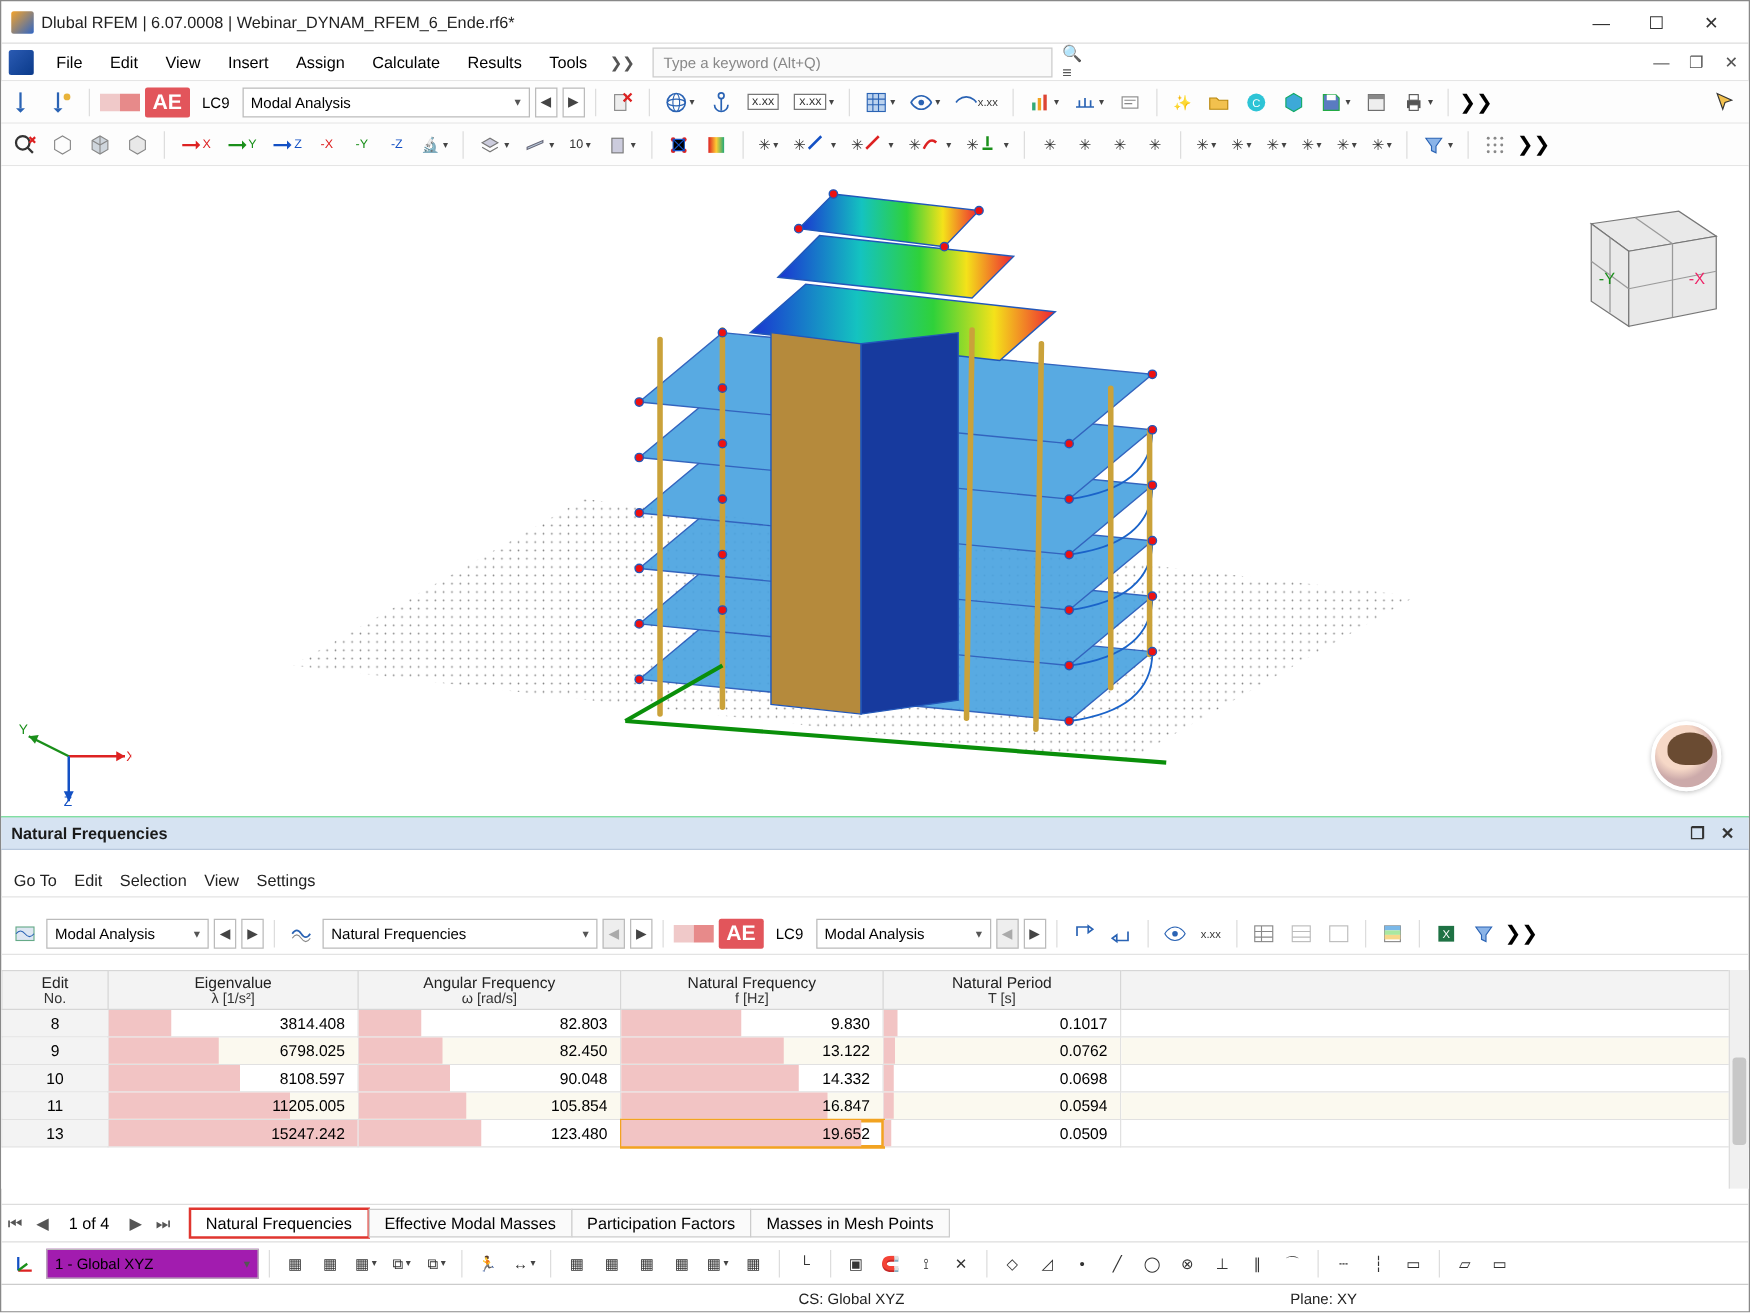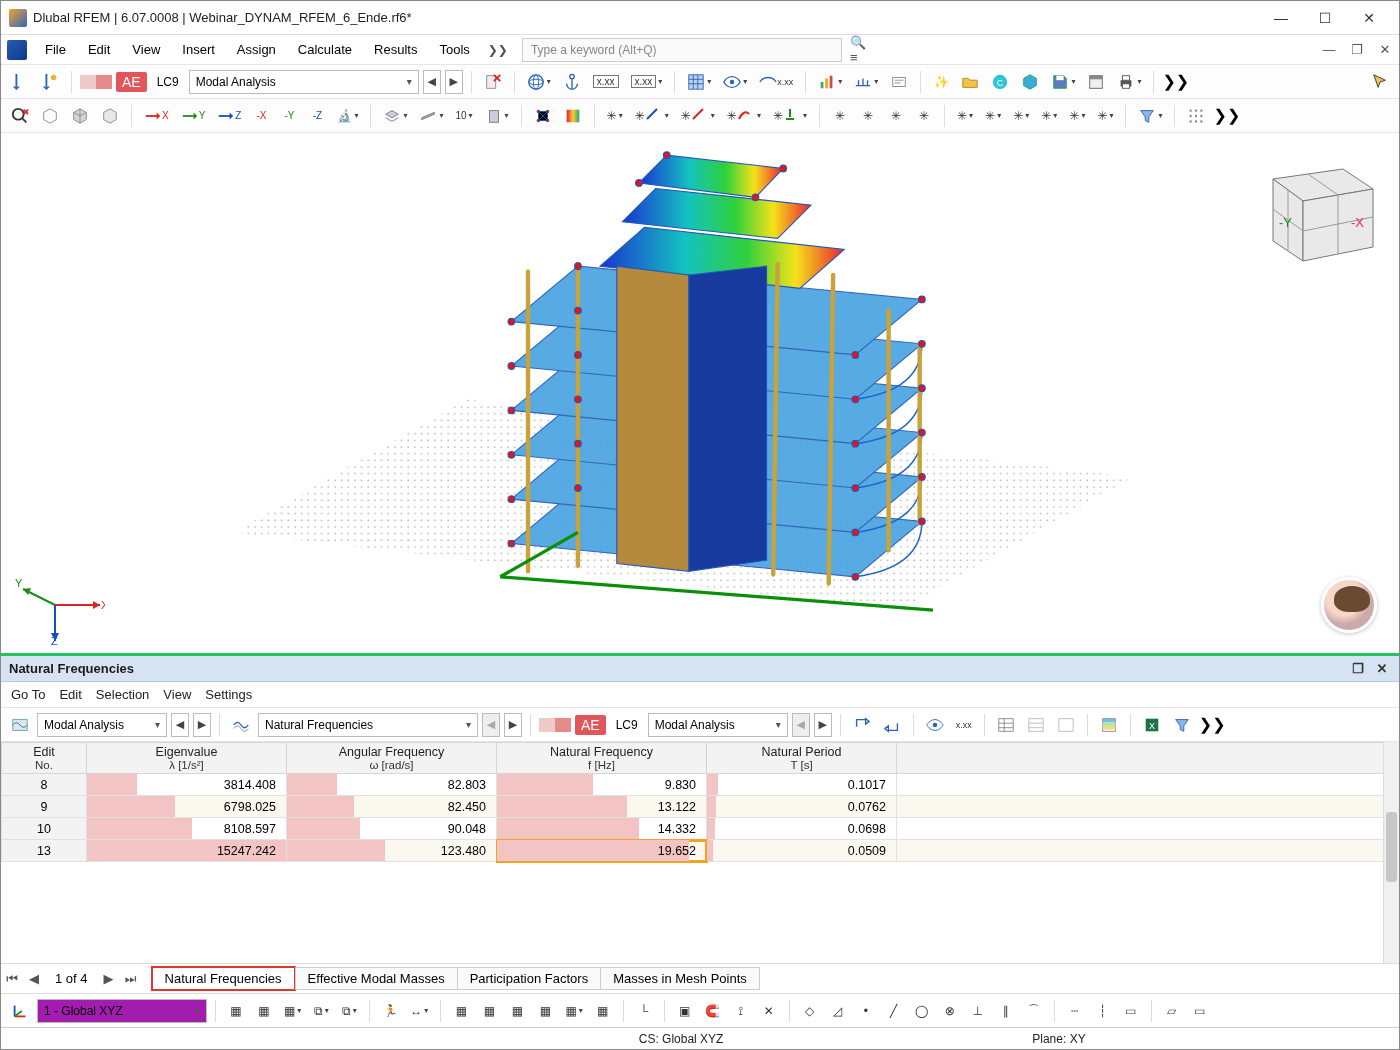--- a/index.html
+++ b/index.html
@@ -18,34 +18,34 @@
   .menubar .search { flex:0 0 320px; margin-left:6px; height:24px; border:1px solid #ccc; background:#fafafa; padding:2px 8px; font-size:12px; color:#888; display:flex; align-items:center;}
   .menubar .spacer { flex:1; }
   .menubar .right-icn { width:20px; height:20px; margin-left:6px; display:flex; align-items:center; justify-content:center; color:#555;}
   
   .toolbar { height: 34px; display:flex; align-items:center; padding:0 6px; gap:4px; border-bottom:1px solid #e5e5e5; background:#fdfdfd;}
   .tbbtn { min-width:24px; height:26px; padding:0 3px; border:1px solid transparent; border-radius:3px; display:flex; align-items:center; justify-content:center; font-size:12px; color:#333; position:relative;}
   .tbbtn svg { width:18px; height:18px; }
   .sep { width:1px; height:22px; background:#ddd; margin:0 4px;}
   .dd { border:1px solid #bbb; background:#fff; height:24px; font-size:12px; padding:2px 20px 2px 6px; position:relative; min-width:100px; display:flex; align-items:center;}
   .dd::after { content:"▾"; position:absolute; right:6px; color:#555; font-size:10px;}
-  .pill-ae { background:#e2555b; color:#fff; font-size:14px; padding:2px 6px; border-radius:2px;}
+  .pill-ae { background:#e2555b; color:#fff; font-size:17px; padding:2px 6px; border-radius:2px;font-weight:bold;}
   .pill-sw { display:inline-flex; }
   .pill-sw span { width:16px; height:14px;}
   .pill-sw .a{background:#f0c9c9;} .pill-sw .b{background:#e78a8a;}
   .arrow-btn { width:18px; height:24px; display:flex; align-items:center; justify-content:center; font-size:11px; color:#444; border:1px solid #bbb; background:#fff;}
   
   .viewport { flex:1; position:relative; background:#fff; overflow:hidden;}
   .viewport svg.model { position:absolute; inset:0; }
   .axis-gizmo { position:absolute; left:14px; bottom:8px; width:90px; height:70px;}
   .navcube { position:absolute; right:16px; top:16px; width:140px; height:120px;}
   .avatar { position:absolute; right:22px; bottom:20px; width:56px; height:56px; border-radius:50%; background: radial-gradient(circle at 40% 35%, #f6d8c7 0 40%, #caa 60%); border:3px solid #fff; box-shadow:0 1px 4px rgba(0,0,0,.25);}
   .avatar::after{content:""; position:absolute; left:10px; top:6px; width:36px; height:26px; border-radius:50% 50% 40% 40%; background:#6a4b32;}
   
-  .panel { height: 340px; display:flex; flex-direction:column; border-top:3px solid #22c55e;}
+  .panel { height: 340px; display:flex; flex-direction:column; border-top:1px solid #22c55e;gap:12px;}
   .panel-header { height:26px; background:#d6e3f2; display:flex; align-items:center; padding:0 8px; font-size:13px; font-weight:600; color:#1a1a1a; border-bottom:1px solid #b8c8dd;}
   .panel-header .sp { flex:1;}
   .panel-header .hicon { width:18px; height:18px; margin-left:6px; display:flex; align-items:center; justify-content:center; color:#333; font-size:13px;}
   .panel-menu { height:26px; display:flex; align-items:center; gap:14px; padding:0 10px; font-size:13px; border-bottom:1px solid #e3e3e3;}
   .panel-menu span { color:#222;}
   .panel-toolbar { height:34px; display:flex; align-items:center; gap:4px; padding:0 6px; border-bottom:1px solid #e3e3e3;}
   
   .tbl-wrap { flex:1; overflow:hidden; background:#fff; position:relative;}
   table.grid { width:100%; border-collapse:collapse; font-size:12.5px; table-layout:fixed;}
   table.grid th { background:#f3f3f3; border:1px solid #d6d6d6; font-weight:400; color:#222; padding:2px 4px; }
@@ -725,20 +725,48 @@
               </td>
               <td>
                 <div class="cell">
                   <div class="bar" style="width: 4%;"></div>
                   <span style="position: relative;">0.0698</span>
                 </div>
               </td>
               <td></td>
             </tr>
             <tr>
+              <td class="mode">11</td>
+              <td>
+                <div class="cell">
+                  <div class="bar" style="width: 73%;"></div>
+                  <span style="position: relative;">11205.005</span>
+                </div>
+              </td>
+              <td>
+                <div class="cell">
+                  <div class="bar" style="width: 41%;"></div>
+                  <span style="position: relative;">105.854</span>
+                </div>
+              </td>
+              <td>
+                <div class="cell">
+                  <div class="bar" style="width: 79%;"></div>
+                  <span style="position: relative;">16.847</span>
+                </div>
+              </td>
+              <td>
+                <div class="cell">
+                  <div class="bar" style="width: 4%;"></div>
+                  <span style="position: relative;">0.0594</span>
+                </div>
+              </td>
+              <td></td>
+            </tr>
+            <tr>
               <td class="mode">13</td>
               <td>
                 <div class="cell">
                   <div class="bar" style="width: 100%;"></div>
                   <span style="position: relative;">15247.242</span>
                 </div>
               </td>
               <td>
                 <div class="cell">
                   <div class="bar" style="width: 47%;"></div>

